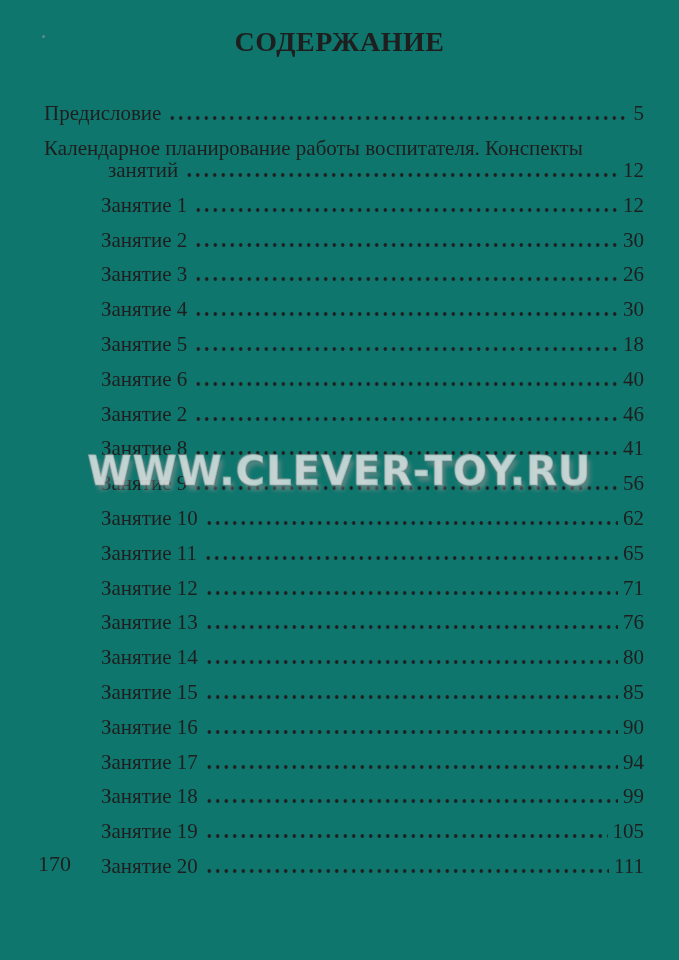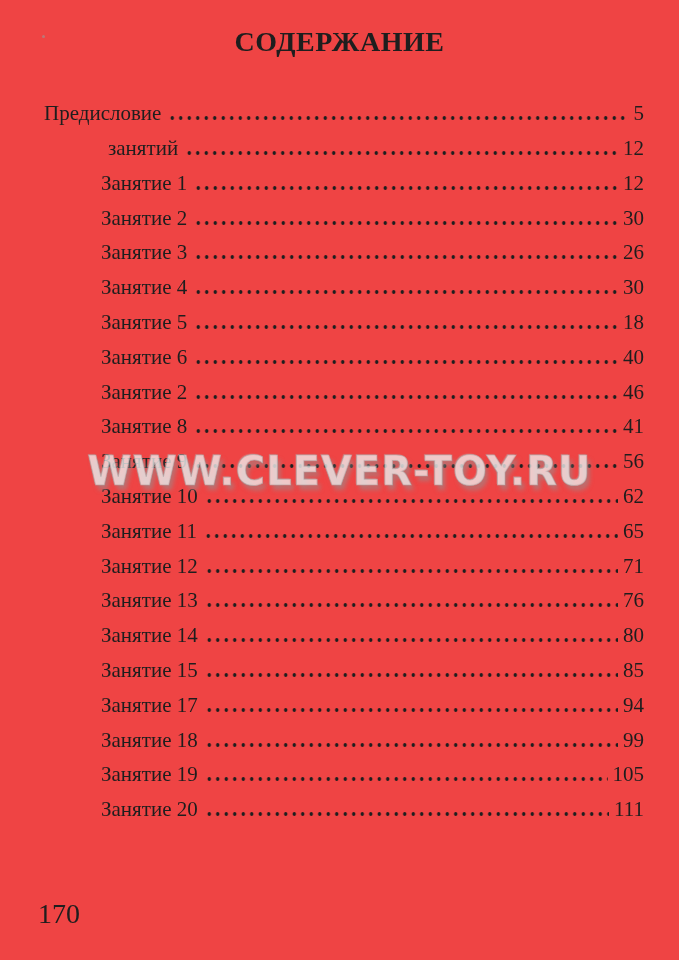--- a/index.html
+++ b/index.html
@@ -1,20 +1,20 @@
 <!DOCTYPE html>
 <html><head>
 <meta charset="utf-8">
 <style>
   html, body { margin: 0; padding: 0; background: #ffffff; }
   .page {
     position: relative;
     width: 679px;
     height: 960px;
-    background: #ef4444;
+    background: #0f766e;
     font-family: "Liberation Serif", serif;
     color: #1e1e1e;
     overflow: hidden;
   }
   .title {
     position: absolute;
     top: 26px;
     left: 0;
     right: 0;
     margin: 0;
@@ -82,37 +82,38 @@
     color: rgba(255,255,255,0.62);
     -webkit-text-stroke: 1px rgba(170,170,170,0.55);
     text-shadow: 3px 5px 4px rgba(145,145,145,0.55),
                  -1px -1px 1px rgba(190,190,190,0.35);
     pointer-events: none;
     white-space: nowrap;
   }
   .folio {
     position: absolute;
     left: 38px;
-    top: 898px;
-    font-size: 28px;
+    top: 851px;
+    font-size: 22px;
   }
 </style>
 </head>
 <body>
 
 <div class="page">
   <div class="speck"></div>
   <h1 class="title">СОДЕРЖАНИЕ</h1>
   <div class="toc">
       <div class="entry">
         <span class="label">Предисловие</span>
         <span class="dots"></span>
         <span class="page-num">5</span>
       </div>
       <div class="entry-wrap">
+        <div class="line1">Календарное планирование работы воспитателя. Конспекты</div>
         <div class="line2">
           <span class="label">занятий</span>
           <span class="dots"></span>
           <span class="page-num">12</span>
         </div>
       </div>
       <div class="entry indented">
         <span class="label">Занятие 1</span>
         <span class="dots"></span>
         <span class="page-num">12</span>
@@ -179,20 +180,25 @@
       </div>
       <div class="entry indented">
         <span class="label">Занятие 14</span>
         <span class="dots"></span>
         <span class="page-num">80</span>
       </div>
       <div class="entry indented">
         <span class="label">Занятие 15</span>
         <span class="dots"></span>
         <span class="page-num">85</span>
+      </div>
+      <div class="entry indented">
+        <span class="label">Занятие 16</span>
+        <span class="dots"></span>
+        <span class="page-num">90</span>
       </div>
       <div class="entry indented">
         <span class="label">Занятие 17</span>
         <span class="dots"></span>
         <span class="page-num">94</span>
       </div>
       <div class="entry indented">
         <span class="label">Занятие 18</span>
         <span class="dots"></span>
         <span class="page-num">99</span>

